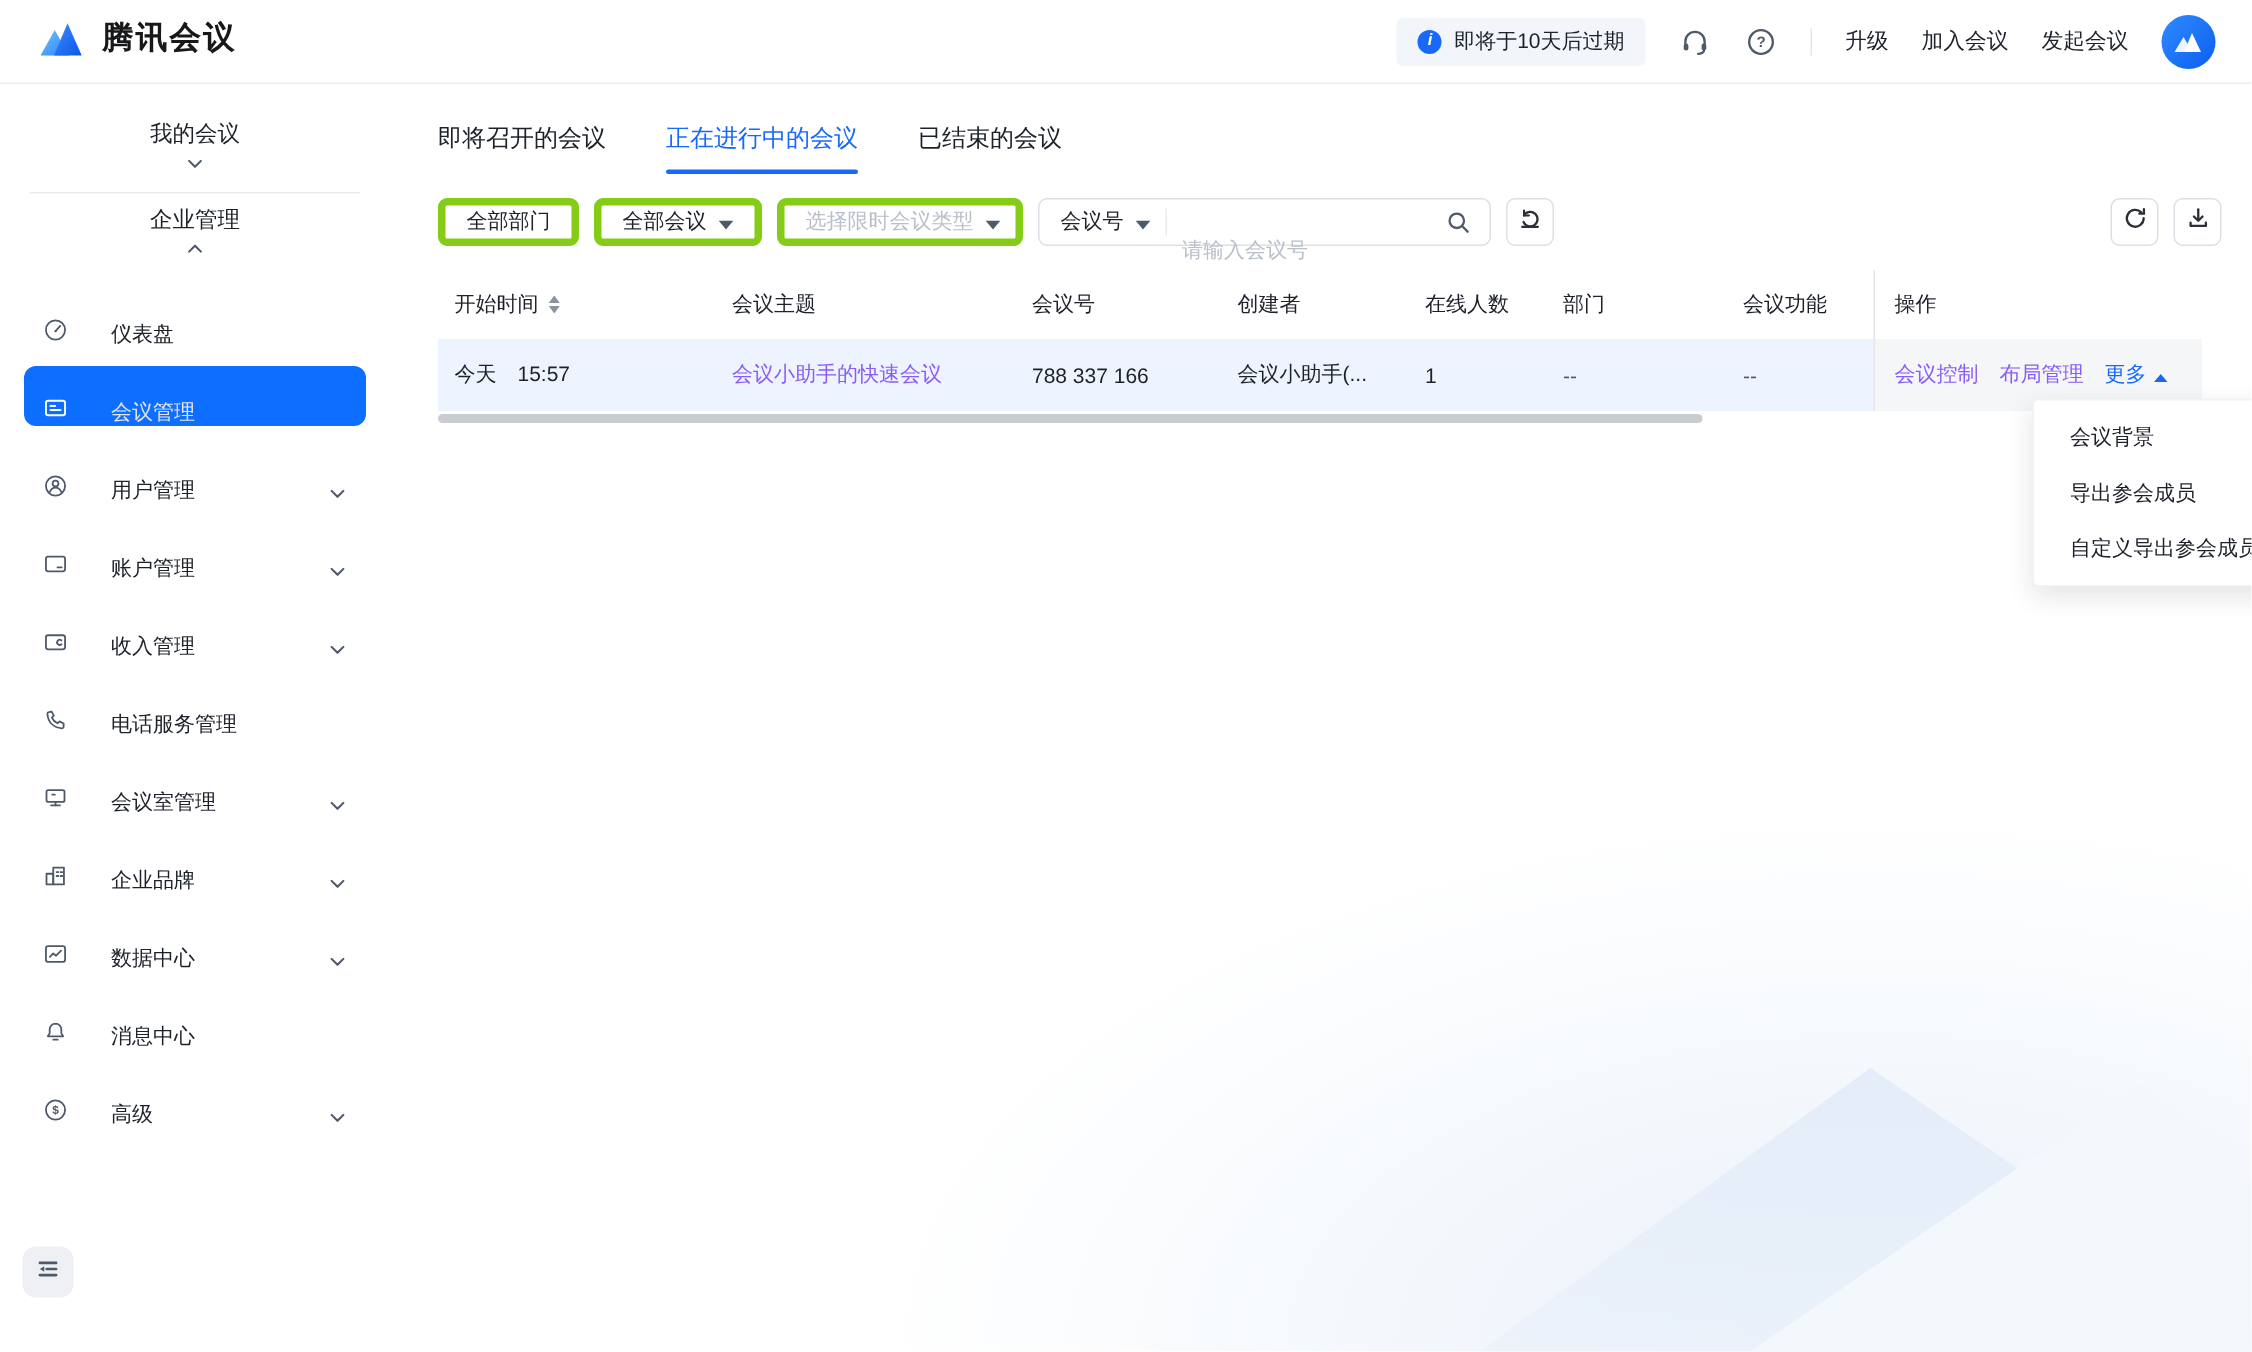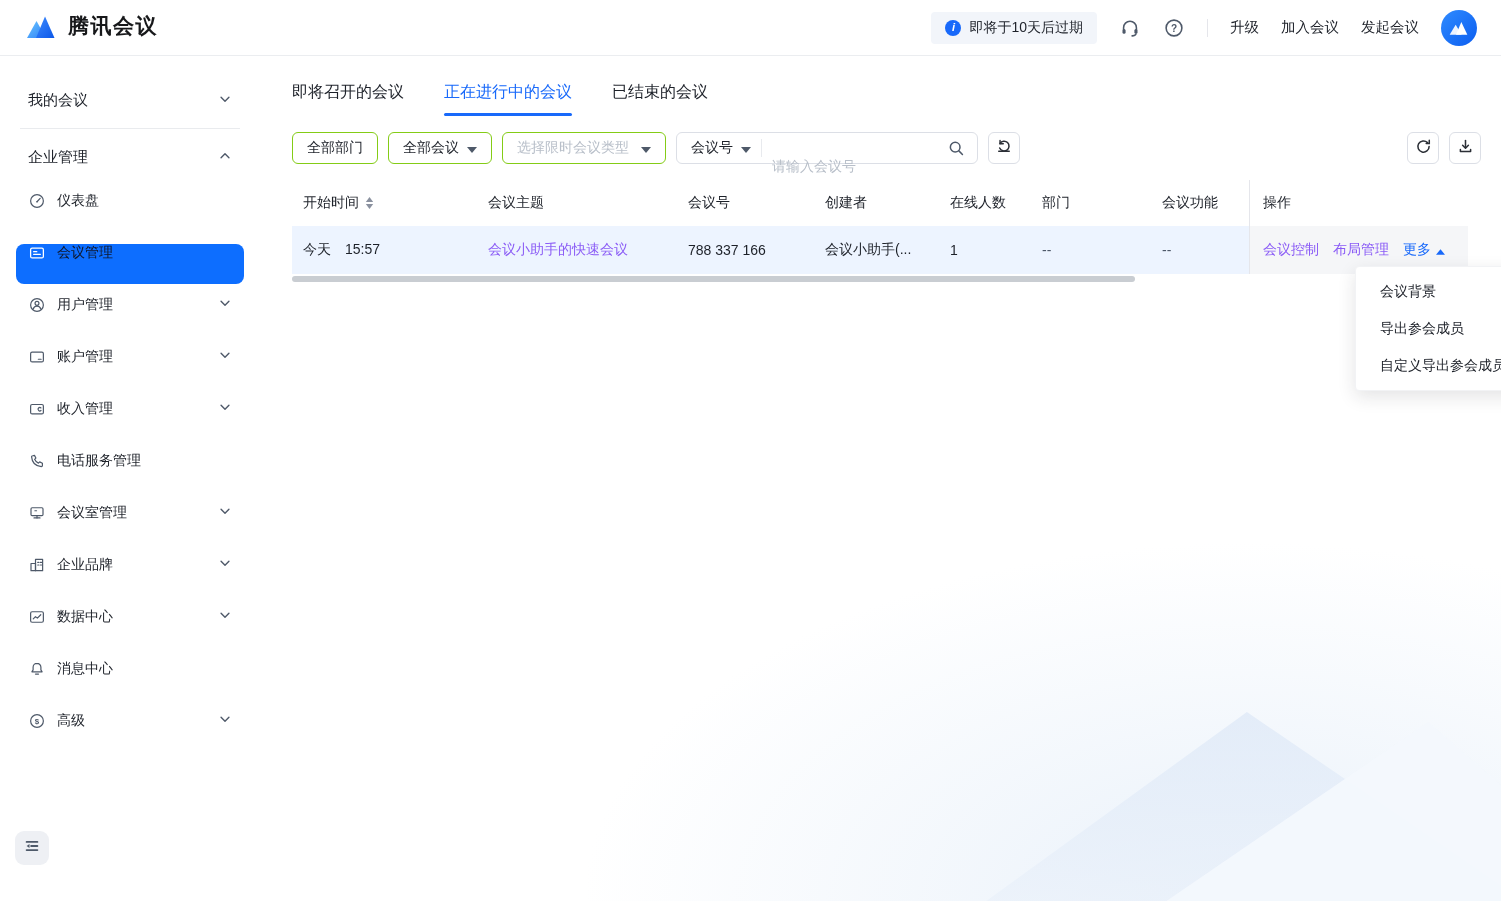--- a/index.html
+++ b/index.html
@@ -35,45 +35,45 @@
   .v-div { width:1px; height:18px; background:#e5e6eb; }
   .top-link { font-size:14.5px; color:#1d2129; cursor:pointer; white-space:nowrap; }
   .avatar { width:36px; height:36px; border-radius:50%;
     background:linear-gradient(135deg,#2f8bff,#0c5ef0); display:flex; align-items:center;
     justify-content:center; cursor:pointer; }
 
   
   .layout { position:relative; z-index:1; display:flex; height:845px; }
   .sidebar { width:260px; flex:0 0 260px; padding:0 16px; position:relative; z-index:2; }
   .side-group { height:40px; display:flex; align-items:center; justify-content:space-between;
-    padding:0 12px; font-size:15px; color:#1d2129; cursor:pointer; }
+    padding:0 12px; font-size:15px; color:#1d2129; cursor:pointer;flex-direction:column; }
   .side-group.first { margin-top:24px; }
   .side-group.second { margin-top:8px; }
   .side-sep { height:1px; background:#e9ebee; margin:8px 4px 0 4px; }
-  .side-item { height:40px; margin-top:12px; display:flex; align-items:flex-start; gap:11px;
+  .side-item { height:40px; margin-top:12px; display:flex; align-items:flex-end; gap:28px;
     padding:0 12px; border-radius:8px; font-size:14px; color:#1d2129; cursor:pointer; }
   .side-item.first { margin-top:15px; }
-  .side-item.active { background:#0d6eff; color:#0f172a; }
+  .side-item.active { background:#0d6eff; color:#e5e5e5; }
   .side-item .chev { margin-left:auto; display:flex; }
   .collapse-btn { position:absolute; left:15px; bottom:36px; width:34px; height:34px;
     border-radius:9px; background:#eef0f4; display:flex; align-items:center;
     justify-content:center; cursor:pointer; }
 
   .main { flex:1; padding:0 20px 0 32px; position:relative; }
 
   
   .tabs { display:flex; gap:40px; margin-top:26px; }
   .tab { font-size:16px; color:#1d2129; padding-bottom:13px; cursor:pointer; position:relative; }
   .tab.active { color:#1869fa; }
   .tab.active::after { content:""; position:absolute; left:0; right:0; bottom:0; height:3px;
     background:#1869fa; border-radius:2px; }
 
   
   .filters { display:flex; align-items:center; gap:10px; margin-top:16px; }
-  .f-btn { height:32px; border:1px solid #84cc16; border-radius:6px; background:#fff;
+  .f-btn { height:32px; border:5px solid #84cc16; border-radius:6px; background:#fff;
     display:flex; align-items:center; gap:8px; padding:0 14px; font-size:14px;
     color:#1d2129; cursor:pointer; white-space:nowrap; }
   .f-btn .ph { color:#b8bfc9; }
   .f-select-wide { width:164px; justify-content:space-between; }
   .search-group { height:32px; border:1px solid #dcdfe6; border-radius:6px; background:#fff;
     display:flex; align-items:center; }
   .sg-label { display:flex; align-items:center; gap:8px; padding:0 10px 0 14px;
     font-size:14px; cursor:pointer; white-space:nowrap; }
   .sg-divider { width:1px; height:18px; background:#e8eaee; }
   .sg-input { border:none; outline:none; width:186px; padding:0 8px 0 10px; font-size:14px;

